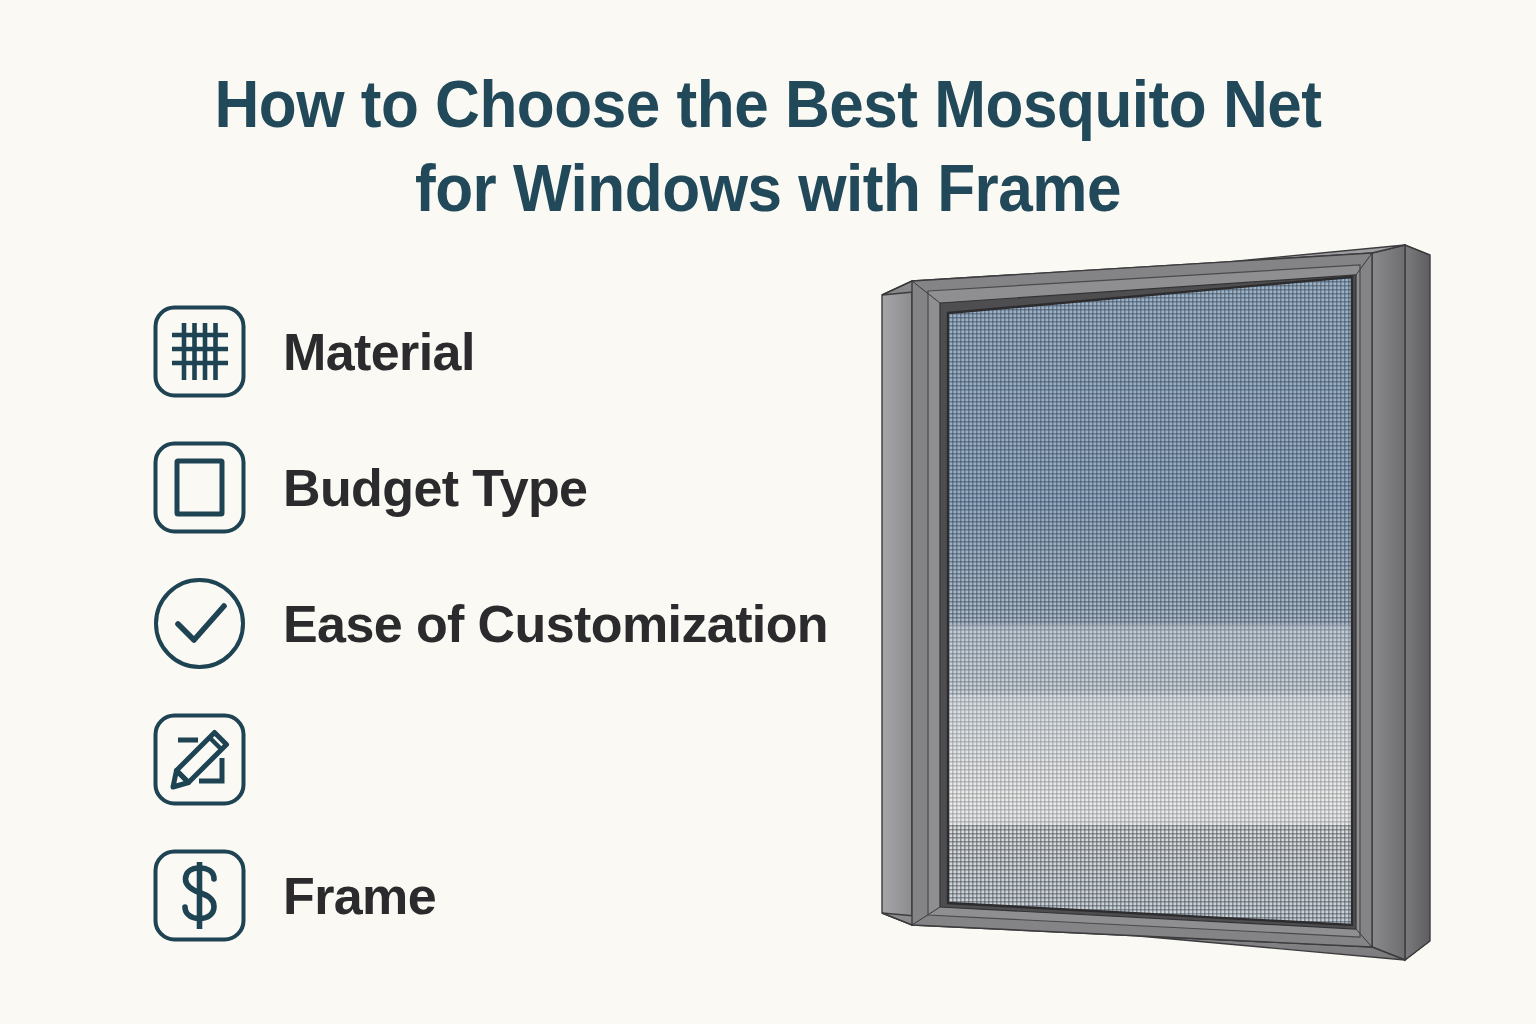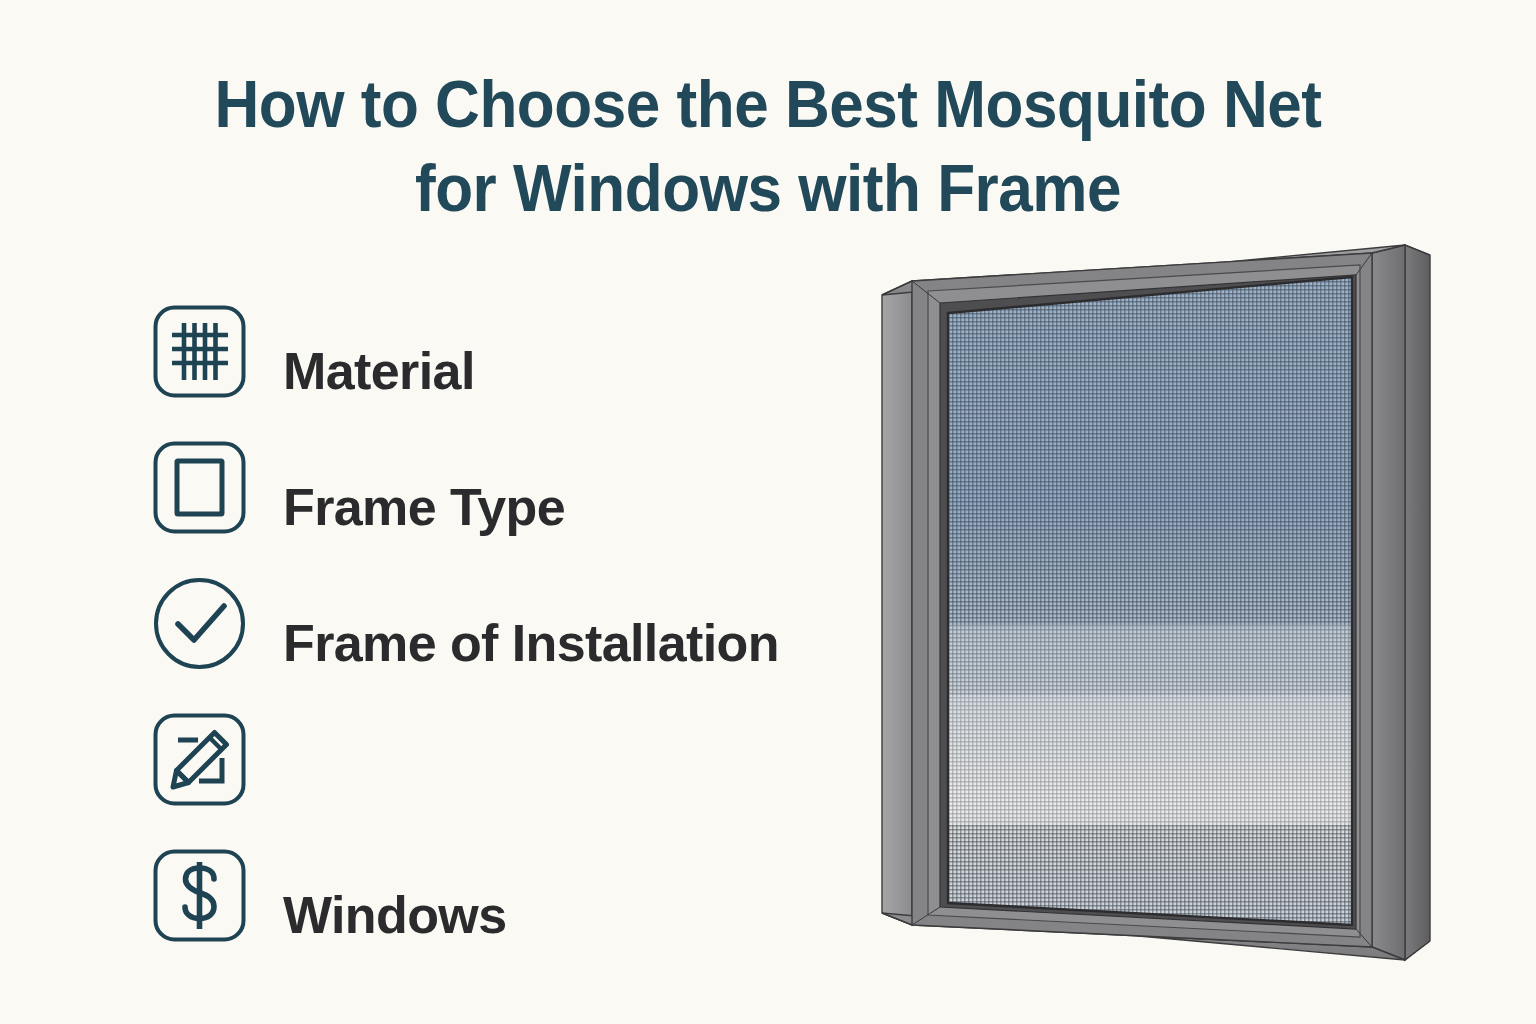--- a/index.html
+++ b/index.html
@@ -35,21 +35,21 @@
 
   
   .feature-list {
     position: absolute;
     left: 152px;
     top: 304px;
     width: 700px;
   }
   .feature-row {
     display: flex;
-    align-items: flex-end;
+    align-items: center;
     height: 95px;
     margin-bottom: 41px;
   }
   .feature-row:last-child { margin-bottom: 0; }
 
   .icon-box {
     width: 95px;
     height: 95px;
     flex: 0 0 95px;
     position: relative;
@@ -105,31 +105,31 @@
     <div class="feature-label">Material</div>
   </div>
 
   <div class="feature-row">
     <div class="icon-box">
       <svg viewBox="0 0 95 95" xmlns="http://www.w3.org/2000/svg">
         <rect x="3.5" y="3.5" width="88" height="88" rx="19" ry="19" fill="none" stroke="#1e4353" stroke-width="4"></rect>
         <rect x="25" y="21" width="45" height="53" rx="1" ry="1" fill="none" stroke="#1e4353" stroke-width="5"></rect>
       </svg>
     </div>
-    <div class="feature-label">Frame Type</div>
+    <div class="feature-label">Budget Type</div>
   </div>
 
   <div class="feature-row">
     <div class="icon-box">
       <svg viewBox="0 0 95 95" xmlns="http://www.w3.org/2000/svg">
         <circle cx="47.5" cy="47.5" r="43.5" fill="none" stroke="#1e4353" stroke-width="4"></circle>
         <polyline points="26,48 42,64 72,30" fill="none" stroke="#1e4353" stroke-width="5.6" stroke-linecap="round" stroke-linejoin="round"></polyline>
       </svg>
     </div>
-    <div class="feature-label">Frame of Installation</div>
+    <div class="feature-label">Ease of Customization</div>
   </div>
 
   <div class="feature-row">
     <div class="icon-box">
       <svg viewBox="0 0 95 95" xmlns="http://www.w3.org/2000/svg">
         <rect x="3.5" y="3.5" width="88" height="88" rx="19" ry="19" fill="none" stroke="#1e4353" stroke-width="4"></rect>
 
         <polyline points="26,28 46,28" fill="none" stroke="#1e4353" stroke-width="5" stroke-linecap="butt"></polyline>
         <polyline points="70,46 70,69 47,69" fill="none" stroke="#1e4353" stroke-width="5" stroke-linecap="butt" stroke-linejoin="miter"></polyline>
 
@@ -145,21 +145,21 @@
   <div class="feature-row">
     <div class="icon-box">
       <svg viewBox="0 0 95 95" xmlns="http://www.w3.org/2000/svg">
         <rect x="3.5" y="3.5" width="88" height="88" rx="19" ry="19" fill="none" stroke="#1e4353" stroke-width="4"></rect>
         <line x1="47.5" y1="14" x2="47.5" y2="81" stroke="#1e4353" stroke-width="5.6" stroke-linecap="butt"></line>
         <path d="M 62 31 C 62 24 56 20 47.5 20 C 39 20 33.5 24 33.5 31
                  C 33.5 38 39 41.5 47.5 44.5 C 56 47.5 62 51 62 58.5
                  C 62 66 56 70.5 47.5 70.5 C 39 70.5 33 66 33 59" fill="none" stroke="#1e4353" stroke-width="5.6" stroke-linecap="round" stroke-linejoin="round"></path>
       </svg>
     </div>
-    <div class="feature-label">Windows</div>
+    <div class="feature-label">Frame</div>
   </div>
 
 </div>
 
 <div class="window-illustration">
   <svg viewBox="0 0 620 750" xmlns="http://www.w3.org/2000/svg">
     <defs>
 
       <linearGradient id="meshBase" x1="0" y1="0" x2="0" y2="1">
         <stop offset="0%" stop-color="#9db3c9"></stop>

